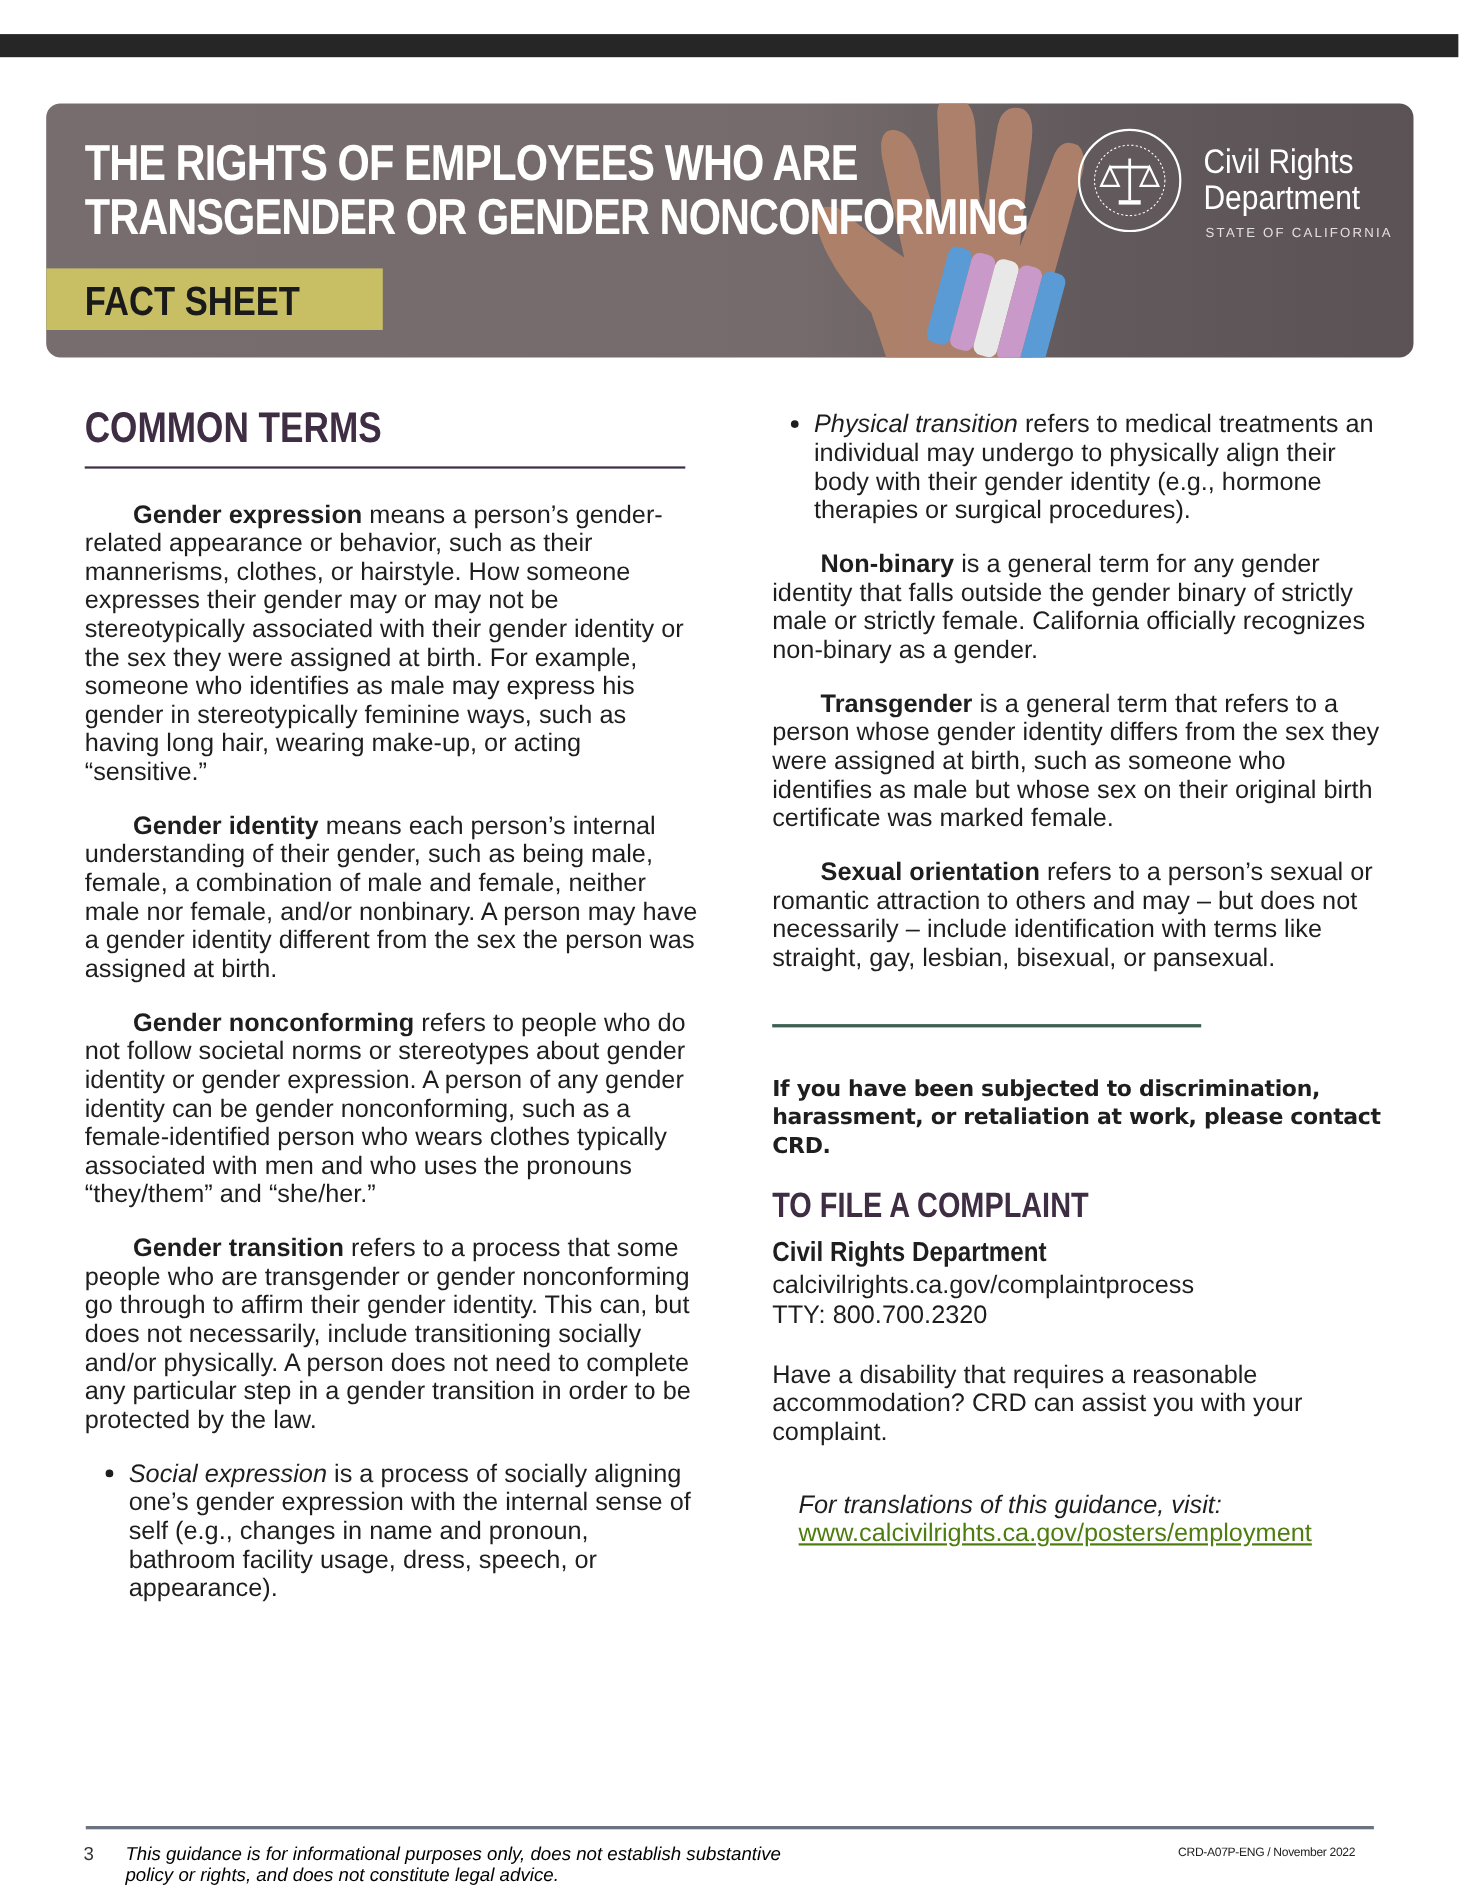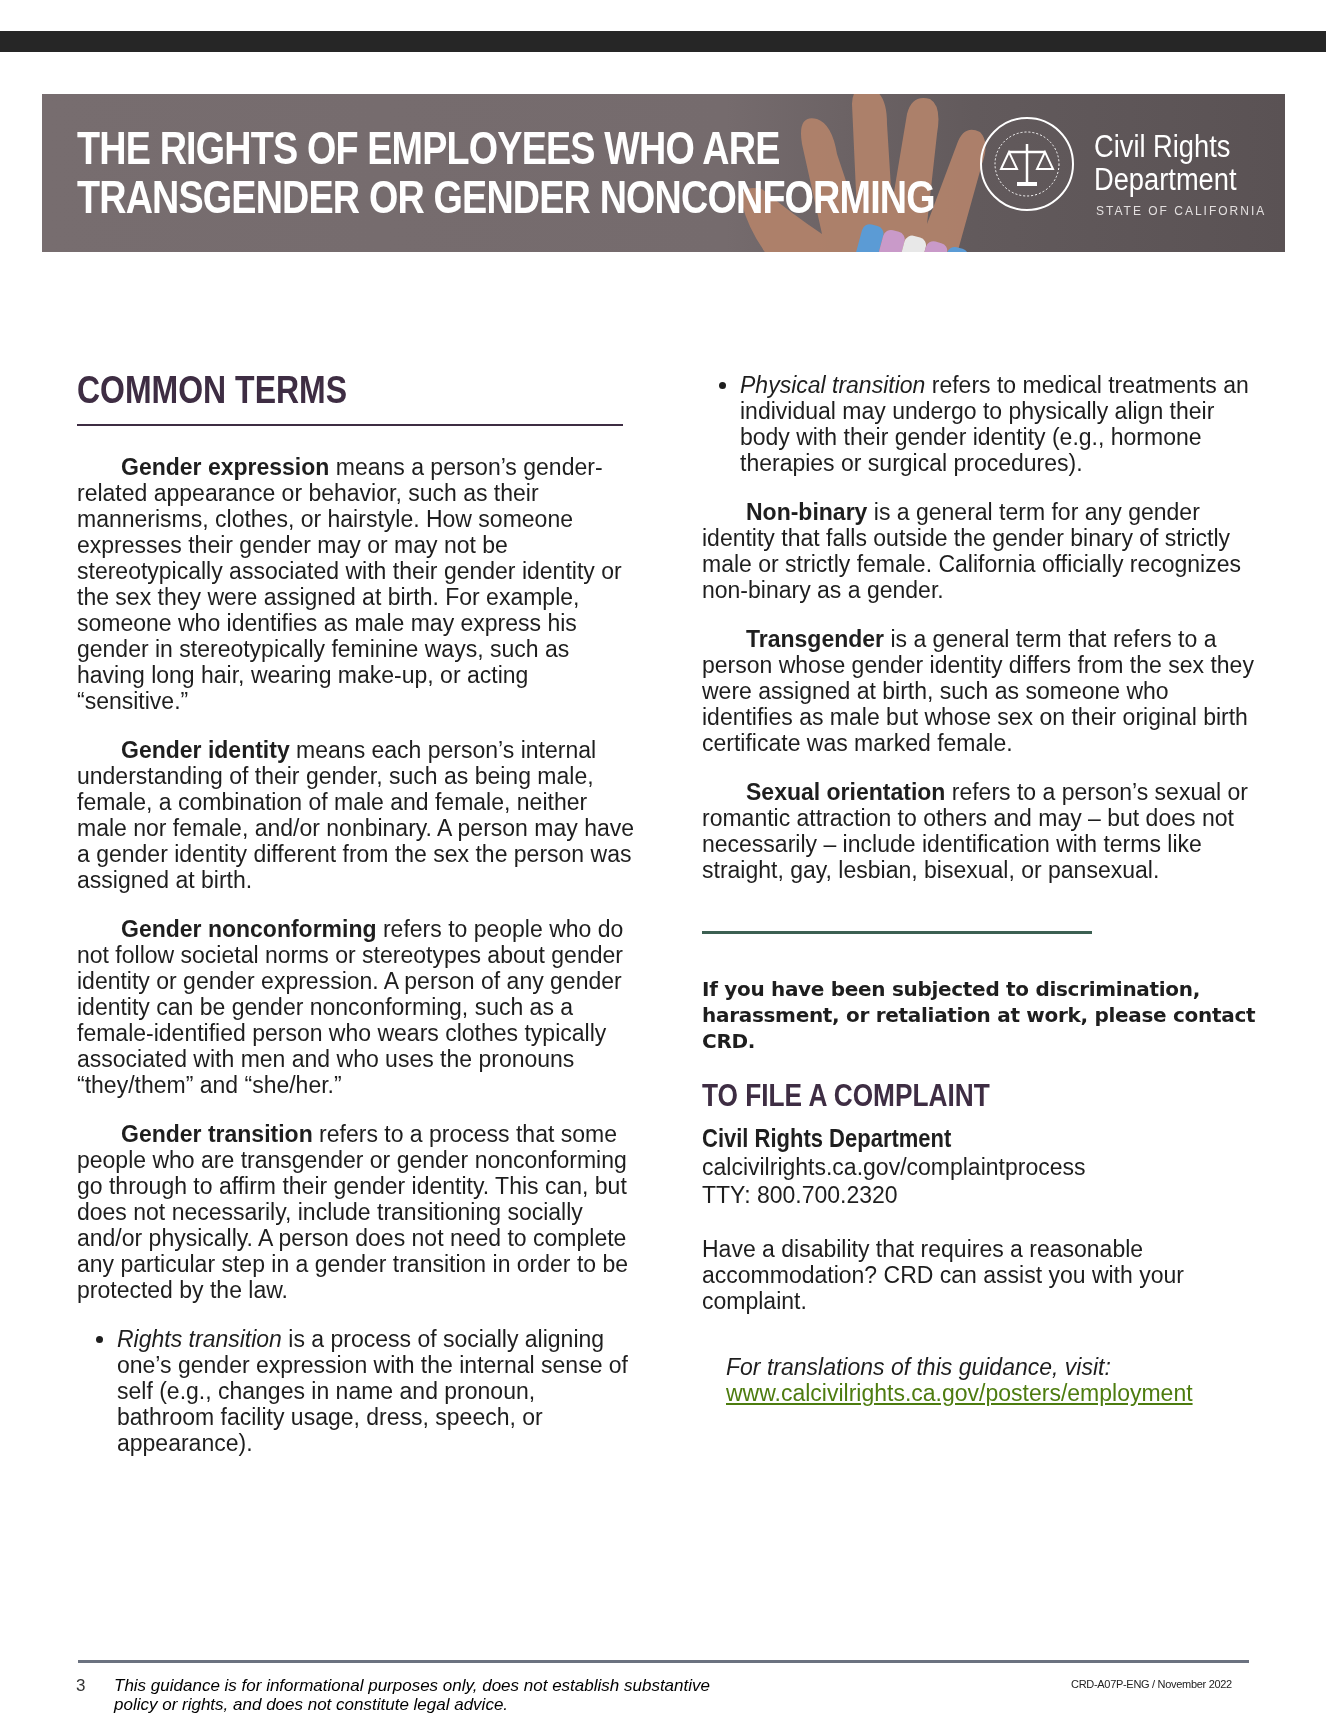--- a/index.html
+++ b/index.html
@@ -3,23 +3,24 @@
 <meta charset="utf-8">
 <style>
   html, body { margin: 0; padding: 0; }
   body {
     width: 1326px; height: 1714px; position: relative; overflow: hidden;
     background: #ffffff; color: #1e1e1e;
     font-family: "Liberation Sans", sans-serif;
   }
   .topbar { position: absolute; left: 0; top: 31px; width: 1326px; height: 21px; background: #262626; }
   .banner {
-    position: absolute; left: 42px; top: 94px; width: 1243px; height: 158px;
+    position: absolute; left: 42px; top: 94px; width: 1243px; height: 231px;
     background: linear-gradient(90deg, #776d6f 0%, #756b6d 55%, #625a5c 75%, #5a5254 100%);
     overflow: hidden;
+    border-radius: 13px;
   }
   .hand {
     position: absolute; left: 690px; top: -10px; width: 360px; height: 260px;
   }
   .banner-title {
     position: absolute; left: 35px; top: 30px; margin: 0;
     font-family: "Liberation Sans", sans-serif; font-weight: 700; font-size: 46px;
     line-height: 49px; color: #ffffff; letter-spacing: -1px;
     transform: scaleX(0.82); transform-origin: left top; white-space: nowrap;
   }
@@ -79,20 +80,23 @@
       <rect x="142" y="150" width="22" height="90" rx="8" fill="#c99ac9"></rect>
       <rect x="164" y="150" width="22" height="90" rx="8" fill="#e8e8e8"></rect>
       <rect x="186" y="150" width="22" height="90" rx="8" fill="#c99ac9"></rect>
       <rect x="208" y="150" width="22" height="90" rx="8" fill="#5b9bd5"></rect>
     </g>
   </svg>
   <h1 class="banner-title">
     <span>THE RIGHTS OF EMPLOYEES WHO ARE</span><br>
     <span>TRANSGENDER OR GENDER NONCONFORMING</span>
   </h1>
+  <div class="fact-sheet">
+    <span>FACT SHEET</span>
+  </div>
   <svg class="seal" viewBox="0 0 100 100">
     <circle cx="50" cy="50" r="46" fill="none" stroke="#ffffff" stroke-width="2"></circle>
     <circle cx="50" cy="50" r="32" fill="none" stroke="#ffffff" stroke-width="1" stroke-dasharray="2 2"></circle>
     <line x1="50" y1="30" x2="50" y2="68" stroke="#fff" stroke-width="2.5"></line>
     <line x1="32" y1="38" x2="68" y2="38" stroke="#fff" stroke-width="2.5"></line>
     <path d="M32 38 L24 55 L40 55 Z" fill="none" stroke="#fff" stroke-width="2"></path>
     <path d="M68 38 L60 55 L76 55 Z" fill="none" stroke="#fff" stroke-width="2"></path>
     <rect x="40" y="68" width="20" height="4" fill="#fff"></rect>
   </svg>
   <div class="org-name">
@@ -108,21 +112,21 @@
 
   <p><span class="term">Gender expression</span><span> means a person’s gender-related appearance or behavior, such as their mannerisms, clothes, or hairstyle. How someone expresses their gender may or may not be stereotypically associated with their gender identity or the sex they were assigned at birth. For example, someone who identifies as male may express his gender in stereotypically feminine ways, such as having long hair, wearing make-up, or acting “sensitive.”</span></p>
 
   <p><span class="term">Gender identity</span><span> means each person’s internal understanding of their gender, such as being male, female, a combination of male and female, neither male nor female, and/or nonbinary. A person may have a gender identity different from the sex the person was assigned at birth.</span></p>
 
   <p><span class="term">Gender nonconforming</span><span> refers to people who do not follow societal norms or stereotypes about gender identity or gender expression. A person of any gender identity can be gender nonconforming, such as a female-identified person who wears clothes typically associated with men and who uses the pronouns “they/them” and “she/her.”</span></p>
 
   <p><span class="term">Gender transition</span><span> refers to a process that some people who are transgender or gender nonconforming go through to affirm their gender identity. This can, but does not necessarily, include transitioning socially and/or physically. A person does not need to complete any particular step in a gender transition in order to be protected by the law.</span></p>
 
   <ul class="bullets">
-    <li><em>Rights transition</em><span> is a process of socially aligning one’s gender expression with the internal sense of self (e.g., changes in name and pronoun, bathroom facility usage, dress, speech, or appearance).</span></li>
+    <li><em>Social expression</em><span> is a process of socially aligning one’s gender expression with the internal sense of self (e.g., changes in name and pronoun, bathroom facility usage, dress, speech, or appearance).</span></li>
   </ul>
 </div>
 
 <div class="col col-right">
   <ul class="bullets">
     <li><em>Physical transition</em><span> refers to medical treatments an individual may undergo to physically align their body with their gender identity (e.g., hormone therapies or surgical procedures).</span></li>
   </ul>
 
   <p><span class="term">Non-binary</span><span> is a general term for any gender identity that falls outside the gender binary of strictly male or strictly female. California officially recognizes non-binary as a gender.</span></p>
 

